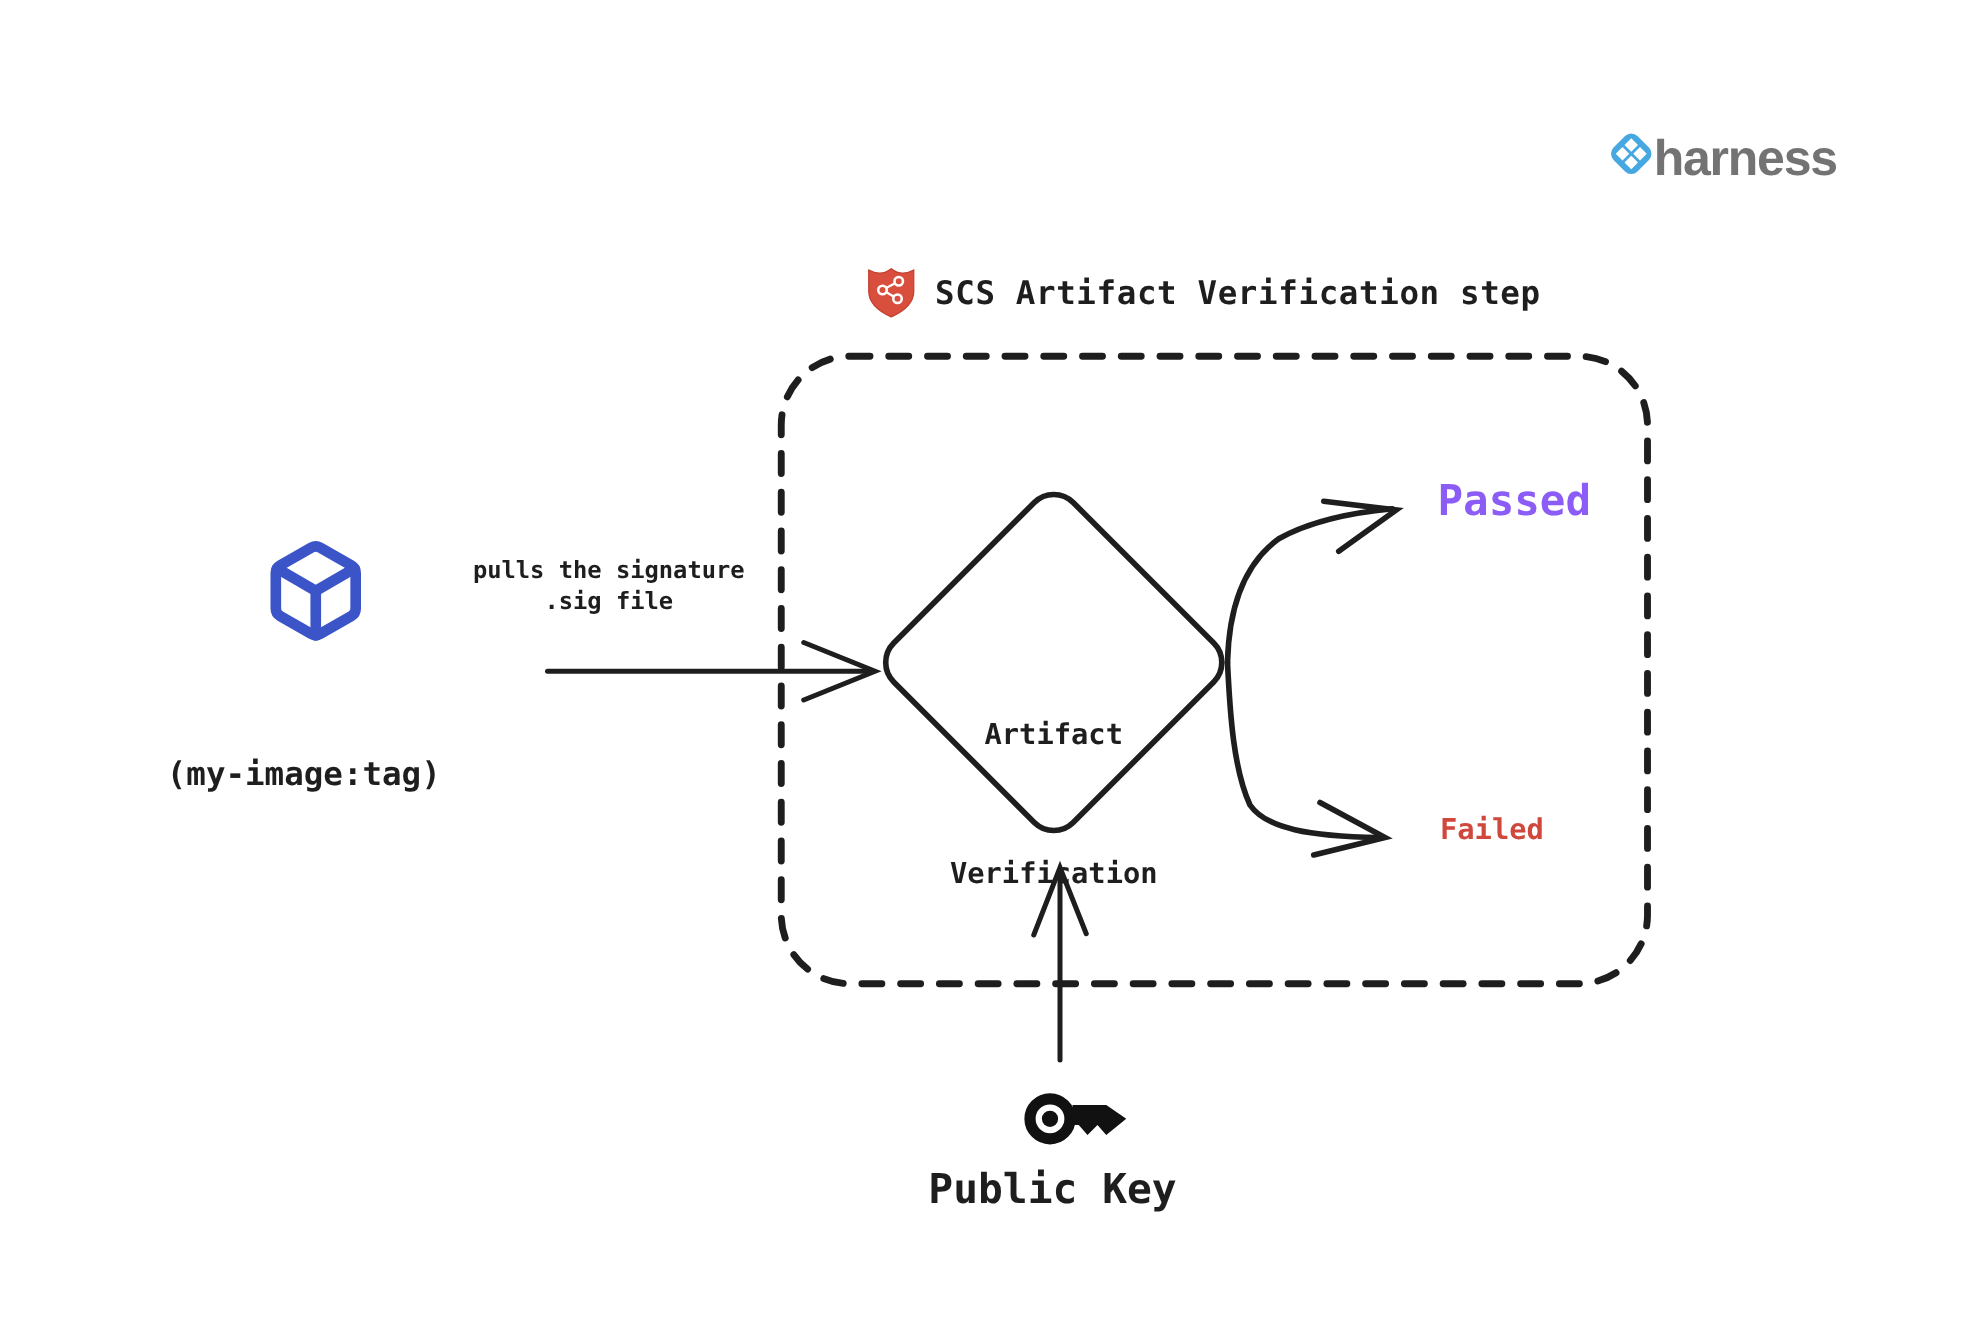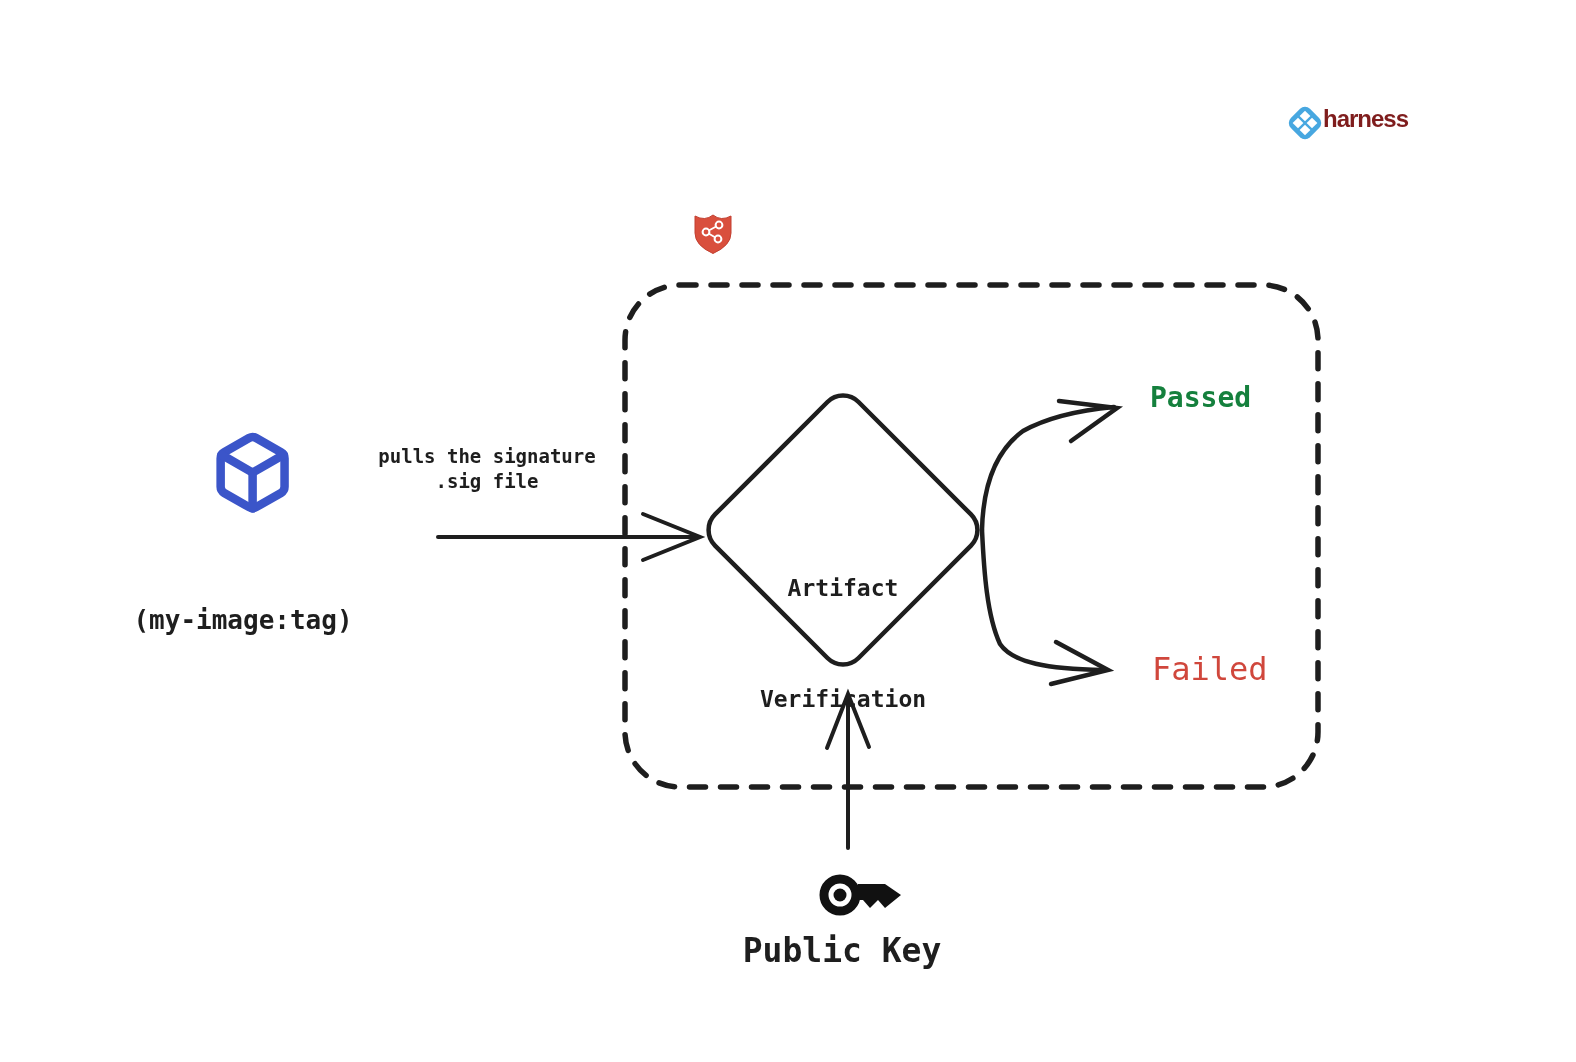--- a/index.html
+++ b/index.html
@@ -12,26 +12,26 @@
     color:#1e1e1e;
   }
   .layer{position:absolute;left:0;top:0;}
   .label{position:absolute;white-space:pre;line-height:1;}
   .centered{transform:translateX(-50%);}
   .title-text{left:748px;top:222px;font-size:26px;font-weight:700;letter-spacing:0.5px;}
   .registry-label{left:248px;top:548px;font-size:34px;font-weight:700;}
   .registry-sub{left:243px;top:607px;font-size:26px;font-weight:700;}
   .pull-label{left:487px;top:444px;font-size:19px;font-weight:700;text-align:center;line-height:25px;white-space:pre-line;}
   .diamond-label{left:843px;top:496px;font-size:23px;font-weight:700;text-align:center;line-height:37px;}
-  .passed-label{left:1150px;top:384px;font-size:28px;font-weight:700;color:#15803d;}
-  .failed-label{left:1152px;top:653px;font-size:32px;font-weight:400;color:#d0473c;text-align:center;}
+  .passed-label{left:1150px;top:384px;font-size:34px;font-weight:700;color:#8b5cf6;}
+  .failed-label{left:1152px;top:653px;font-size:23px;font-weight:700;color:#d0473c;text-align:center;}
   .publickey-label{left:842px;top:934px;font-size:33px;font-weight:700;}
   .brand-label{
-    left:1323px;top:107px;font-size:24px;font-weight:700;letter-spacing:-1px;
-    color:#7f1d1d;font-family:"Liberation Sans", sans-serif;
+    left:1323px;top:107px;font-size:40px;font-weight:700;letter-spacing:-1px;
+    color:#737373;font-family:"Liberation Sans", sans-serif;
   }
 </style>
 </head>
 <body>
 
 <div class="canvas">
 
   <svg class="layer" width="1576" height="1062" viewBox="0 0 1576 1062">
 
     <rect x="625" y="285" width="693" height="502" rx="55" fill="none" stroke="#1e1e1e" stroke-width="5.5" stroke-dasharray="16 15" stroke-linecap="round"></rect>
@@ -83,20 +83,21 @@
       <rect x="1291.5" y="109.5" width="27" height="27" rx="7" transform="rotate(45 1305 123)" fill="#47a7e0"></rect>
       <rect x="1301.2" y="112.2" width="7.6" height="7.6" transform="rotate(45 1305 116)" fill="#ffffff"></rect>
       <rect x="1301.2" y="126.2" width="7.6" height="7.6" transform="rotate(45 1305 130)" fill="#ffffff"></rect>
       <rect x="1294.2" y="119.2" width="7.6" height="7.6" transform="rotate(45 1298 123)" fill="#ffffff"></rect>
       <rect x="1308.2" y="119.2" width="7.6" height="7.6" transform="rotate(45 1312 123)" fill="#ffffff"></rect>
     </g>
   </svg>
 
   <div class="label brand-label">harness</div>
 
+  <div class="label title-text">SCS Artifact Verification step</div>
 
   <div class="label registry-sub centered">(my-image:tag)</div>
 
   <div class="label diamond-label centered">
     <div>Artifact</div>
     <div>Verification</div>
   </div>
 
   <div class="label pull-label centered">pulls the signature
 .sig file</div>

